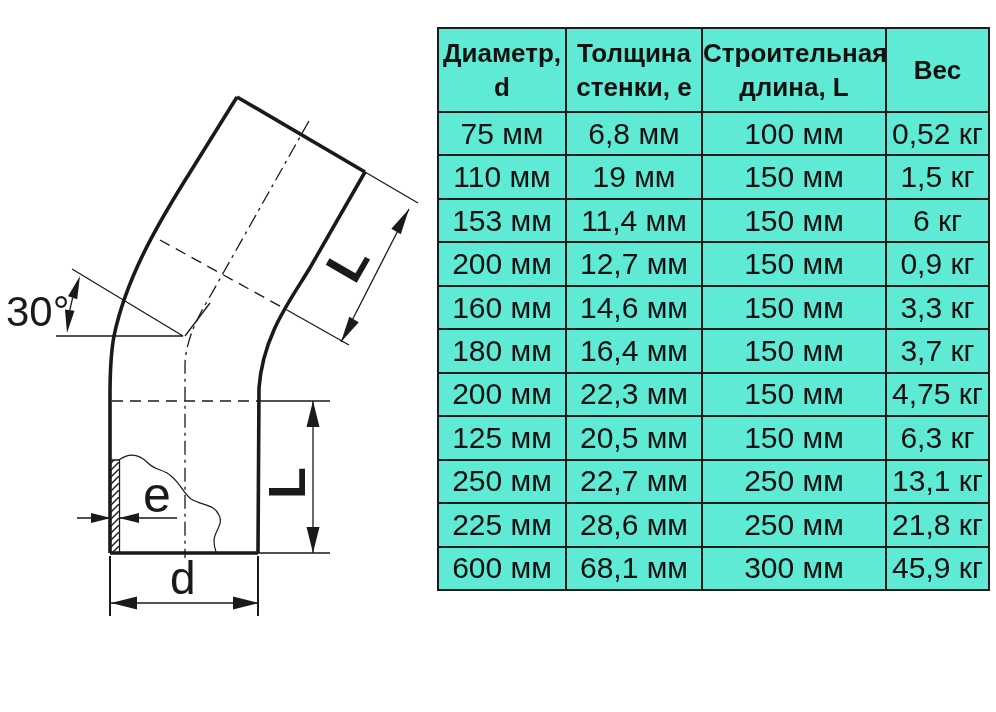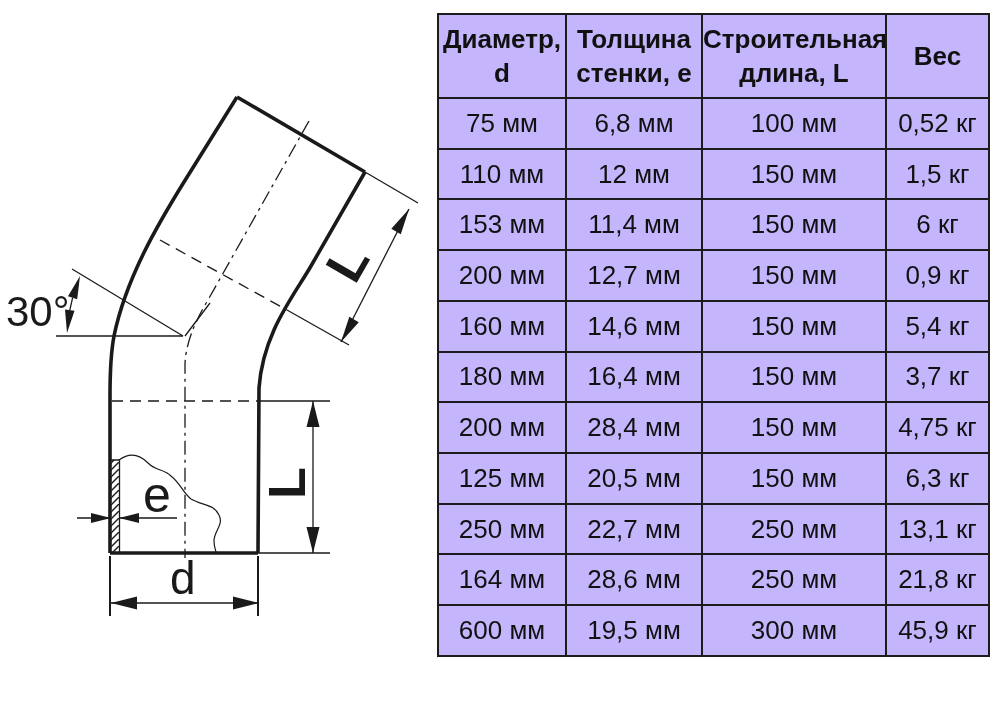--- a/index.html
+++ b/index.html
@@ -17,44 +17,44 @@
     top: 0;
   }
   .diagram-label {
     font-family: "Liberation Sans", sans-serif;
     fill: #1a1a1a;
   }
   .diagram-label.bold { font-weight: bold; }
   #spec-table {
     position: absolute;
     left: 437px;
-    top: 13px;
+    top: 27px;
     width: 551px;
-    height: 644px;
+    height: 564px;
     border-collapse: collapse;
     table-layout: fixed;
-    background: #c4b5fd;
+    background: #5eead4;
     color: #111111;
   }
   #spec-table th, #spec-table td {
     border: 2px solid #1c1c1c;
     text-align: center;
     vertical-align: middle;
     padding: 0;
     overflow: hidden;
   }
   #spec-table th {
     font-size: 26px;
     font-weight: bold;
     line-height: 1.32;
     white-space: pre-line;
     height: 82px;
   }
   #spec-table td {
-    font-size: 26px;
+    font-size: 30px;
     font-weight: normal;
   }
 </style>
 </head>
 <body>
 
 <div id="stage">
 
   <svg id="drawing" width="435" height="712" viewBox="0 0 435 712" stroke-linecap="butt" stroke-linejoin="miter">
     <defs>
@@ -149,74 +149,74 @@
     </thead>
     <tbody>
       <tr>
         <td>75 мм</td>
         <td>6,8 мм</td>
         <td>100 мм</td>
         <td>0,52 кг</td>
       </tr>
       <tr>
         <td>110 мм</td>
-        <td>12 мм</td>
+        <td>19 мм</td>
         <td>150 мм</td>
         <td>1,5 кг</td>
       </tr>
       <tr>
         <td>153 мм</td>
         <td>11,4 мм</td>
         <td>150 мм</td>
         <td>6 кг</td>
       </tr>
       <tr>
         <td>200 мм</td>
         <td>12,7 мм</td>
         <td>150 мм</td>
         <td>0,9 кг</td>
       </tr>
       <tr>
         <td>160 мм</td>
         <td>14,6 мм</td>
         <td>150 мм</td>
-        <td>5,4 кг</td>
+        <td>3,3 кг</td>
       </tr>
       <tr>
         <td>180 мм</td>
         <td>16,4 мм</td>
         <td>150 мм</td>
         <td>3,7 кг</td>
       </tr>
       <tr>
         <td>200 мм</td>
-        <td>28,4 мм</td>
+        <td>22,3 мм</td>
         <td>150 мм</td>
         <td>4,75 кг</td>
       </tr>
       <tr>
         <td>125 мм</td>
         <td>20,5 мм</td>
         <td>150 мм</td>
         <td>6,3 кг</td>
       </tr>
       <tr>
         <td>250 мм</td>
         <td>22,7 мм</td>
         <td>250 мм</td>
         <td>13,1 кг</td>
       </tr>
       <tr>
-        <td>164 мм</td>
+        <td>225 мм</td>
         <td>28,6 мм</td>
         <td>250 мм</td>
         <td>21,8 кг</td>
       </tr>
       <tr>
         <td>600 мм</td>
-        <td>19,5 мм</td>
+        <td>68,1 мм</td>
         <td>300 мм</td>
         <td>45,9 кг</td>
       </tr>
     </tbody>
   </table>
 
 </div>
 
 </body></html>

